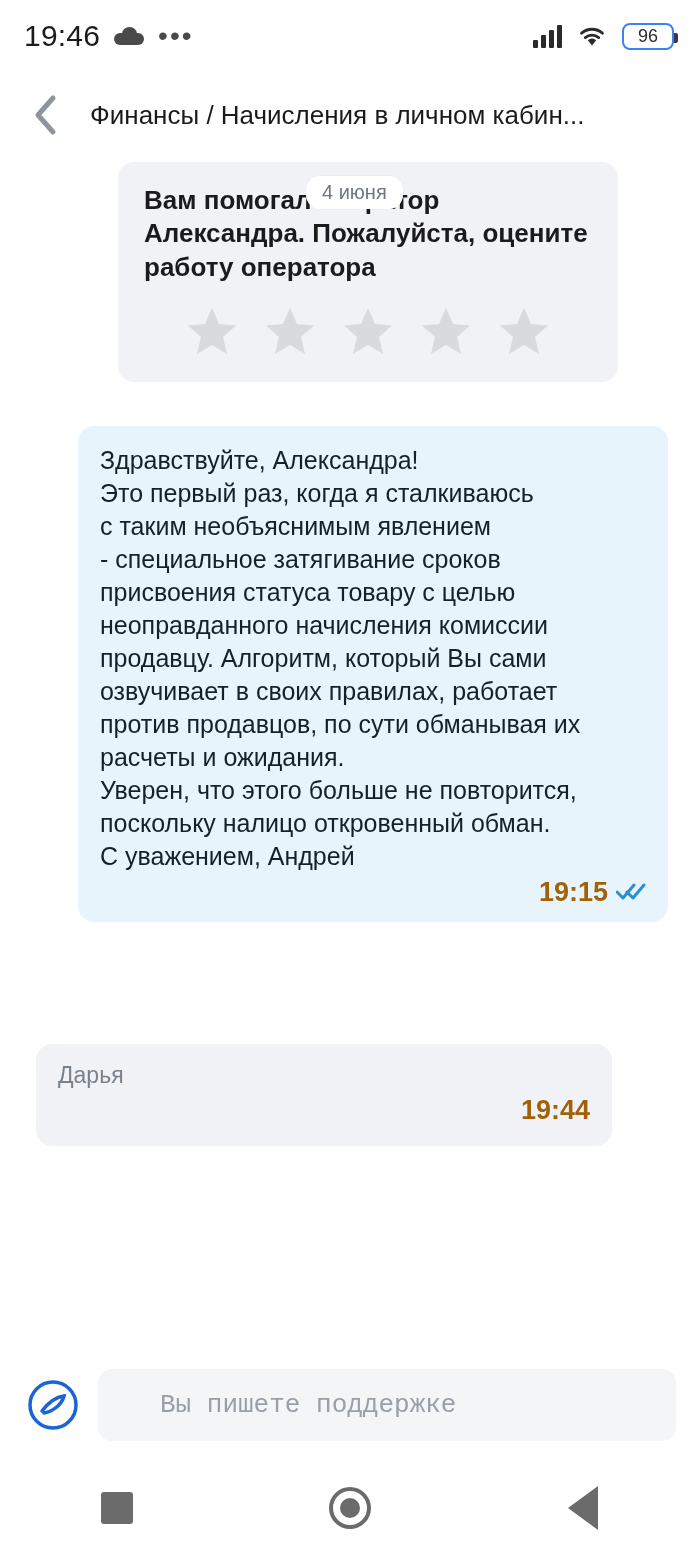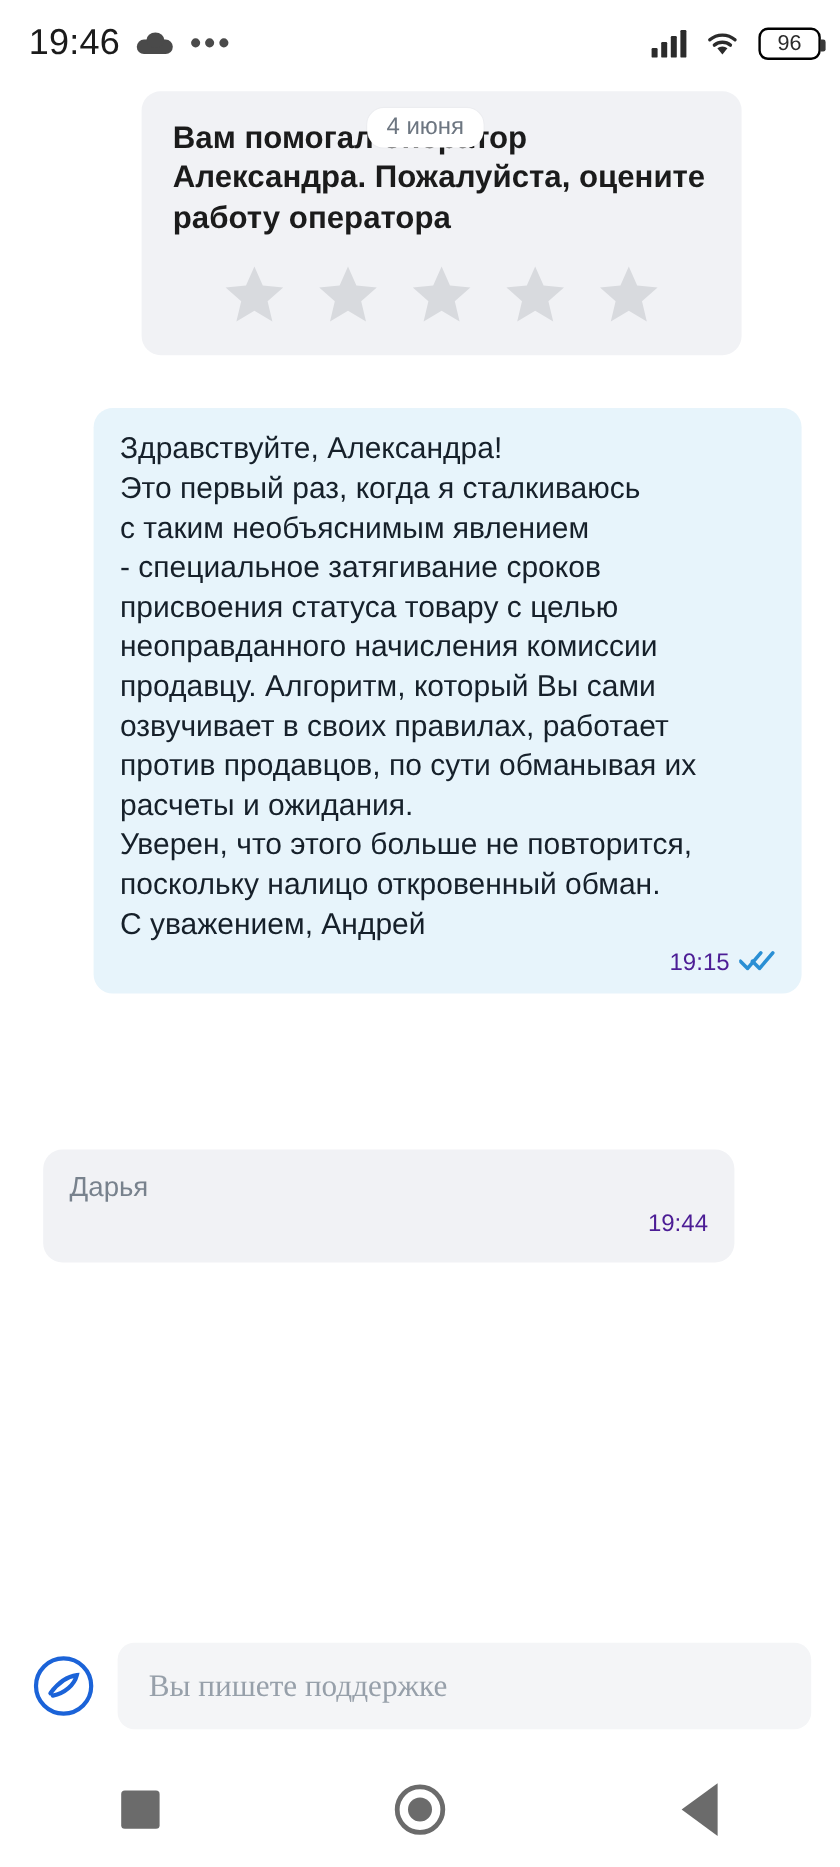--- a/index.html
+++ b/index.html
@@ -19,21 +19,21 @@
     flex-direction: column;
   }
 
   
   .statusbar {
     height: 72px;
     flex: 0 0 72px;
     display: flex;
     align-items: center;
     justify-content: space-between;
-    padding: 0 16px 0 24px;
+    padding: 0 26px 0 24px;
   }
   .status-left {
     display: flex;
     align-items: center;
     gap: 14px;
   }
   .status-time {
     font-size: 30px;
     color: #1b1b1b;
     letter-spacing: 0.2px;
@@ -83,21 +83,21 @@
     border-radius: 1px;
   }
   .signal-icon i:nth-child(1) { height: 8px; }
   .signal-icon i:nth-child(2) { height: 13px; }
   .signal-icon i:nth-child(3) { height: 18px; }
   .signal-icon i:nth-child(4) { height: 23px; }
   .wifi-icon { width: 32px; height: 24px; }
   .battery {
     width: 52px;
     height: 27px;
-    border: 2px solid #000000;
+    border: 2px solid #3b82f6;
     border-radius: 8px;
     display: flex;
     align-items: center;
     justify-content: center;
     position: relative;
   }
   .battery::after {
     content: "";
     position: absolute;
     right: -6px;
@@ -203,22 +203,23 @@
     white-space: pre-wrap;
   }
   .msg-meta {
     display: flex;
     align-items: center;
     justify-content: flex-end;
     gap: 8px;
     margin-top: 4px;
   }
   .msg-time {
-    font-size: 20px;
-    color: #4c1d95;
+    font-size: 27px;
+    color: #a16207;
+    font-weight: bold;
   }
   .check-icon { display: block; }
 
   
   .msg-in {
     left: 36px;
     top: 886px;
     width: 576px;
     background: #f1f2f5;
     border-radius: 16px;
@@ -265,21 +266,22 @@
     align-items: center;
     padding: 0 26px;
   }
   .input-wrap input {
     width: 100%;
     border: none;
     outline: none;
     background: transparent;
     font-size: 26px;
     color: #c2410c;
-    font-family: Liberation Serif, serif;
+    font-family: Liberation Mono, monospace;
+    margin-left: 36px;
   }
   .input-wrap input::placeholder { color: #97a0aa; }
 
   
   .navbar {
     flex: 0 0 96px;
     height: 96px;
     display: flex;
     align-items: center;
     justify-content: space-around;
@@ -346,20 +348,28 @@
           <path d="M5.5 9.2a16 16 0 0 1 21 0" stroke="#2b2b2b" stroke-width="2.8" fill="none" stroke-linecap="round"></path>
           <path d="M9.3 13.6a10.6 10.6 0 0 1 13.4 0" stroke="#2b2b2b" stroke-width="2.8" fill="none" stroke-linecap="round"></path>
         </svg>
       </span>
       <span class="battery">
         <span>96</span>
       </span>
     </div>
   </div>
 
+  <div class="header">
+    <div class="back-btn">
+      <svg width="26" height="42" viewBox="0 0 26 42">
+        <path d="M21 4 L6 21 L21 38" stroke="#8e949b" stroke-width="5" fill="none" stroke-linecap="round" stroke-linejoin="round"></path>
+      </svg>
+    </div>
+    <div class="header-title">Финансы / Начисления в личном кабин...</div>
+  </div>
 
   <div class="chat">
 
     <div class="bubble rating-card">
       <div class="rating-text">Вам помогал оператор Александра. Пожалуйста, оцените работу оператора</div>
       <div class="stars">
         <span class="star">
           <svg width="52" height="50" viewBox="0 0 52 50">
               <path d="M26 2 L33 18 L50 19.5 L37 31 L41 48 L26 39 L11 48 L15 31 L2 19.5 L19 18 Z" fill="#d8dade"></path>
             </svg>

